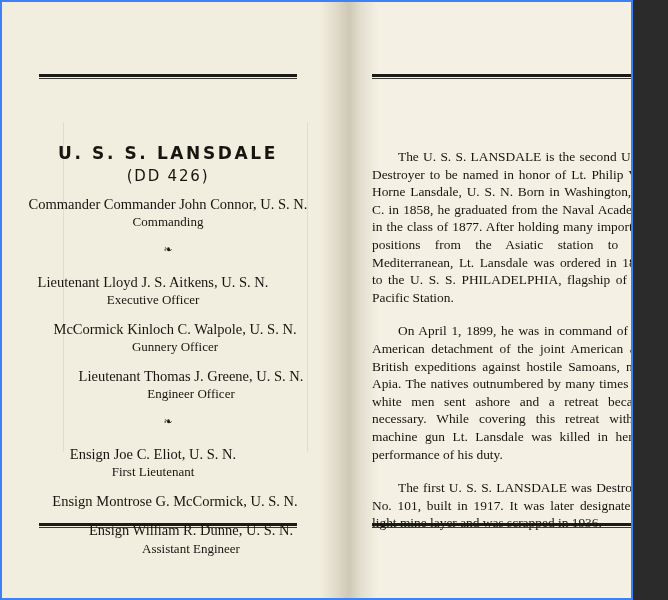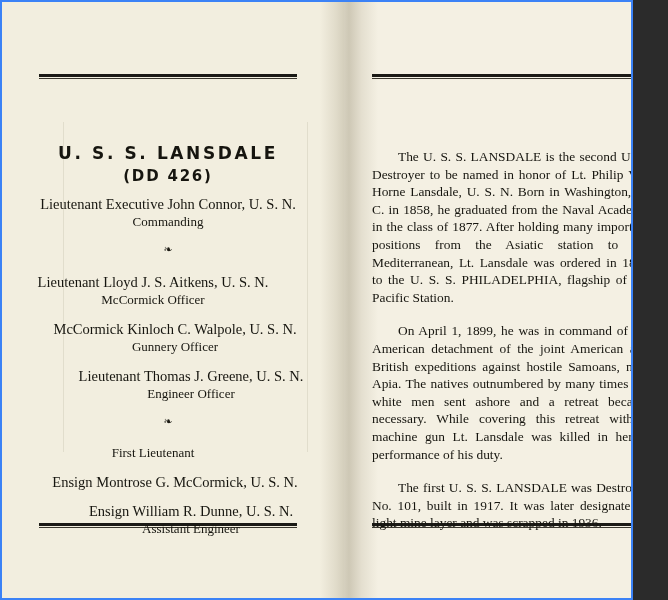--- a/index.html
+++ b/index.html
@@ -103,21 +103,21 @@
     font-size: 17px;
     font-weight: 700;
     letter-spacing: 2.6px;
     color: #16150f;
     line-height: 1.1;
   }
   .ship-hull {
     text-align: center;
     font-family: "DejaVu Sans", sans-serif;
     font-size: 15px;
-    font-weight: 700;
+    font-weight: 400;
     letter-spacing: 1.8px;
     color: #16150f;
     margin-top: 5px;
     line-height: 1.1;
   }
 
   .officer {
     margin-top: 11px;
   }
   .officer-name {
@@ -194,38 +194,39 @@
     <div class="rule-hairline hair-top"></div>
     <div class="rule rule-bot"></div>
     <div class="rule-hairline hair-bot"></div>
 
     <div class="left-body">
       <div class="ship-title">U. S. S. LANSDALE</div>
       <div class="ship-hull">(DD 426)</div>
 
       <div id="roster">
           <div class="officer ind-0">
-            <div class="officer-name">Lieutenant Executive John Connor, U. S. N.</div>
+            <div class="officer-name">Commander Commander John Connor, U. S. N.</div>
             <div class="officer-role">Commanding</div>
           </div>
           <div class="ornament">❧</div>
           <div class="officer ind-1 group-first">
             <div class="officer-name">Lieutenant Lloyd J. S. Aitkens, U. S. N.</div>
-            <div class="officer-role">McCormick Officer</div>
+            <div class="officer-role">Executive Officer</div>
           </div>
           <div class="officer ind-2">
             <div class="officer-name">McCormick Kinloch C. Walpole, U. S. N.</div>
             <div class="officer-role">Gunnery Officer</div>
           </div>
           <div class="officer ind-3">
             <div class="officer-name">Lieutenant Thomas J. Greene, U. S. N.</div>
             <div class="officer-role">Engineer Officer</div>
           </div>
           <div class="ornament">❧</div>
           <div class="officer ind-1 group-first">
+            <div class="officer-name">Ensign Joe C. Eliot, U. S. N.</div>
             <div class="officer-role">First Lieutenant</div>
           </div>
           <div class="officer ind-2">
             <div class="officer-name">Ensign Montrose G. McCormick, U. S. N.</div>
           </div>
           <div class="officer ind-3">
             <div class="officer-name">Ensign William R. Dunne, U. S. N.</div>
             <div class="officer-role">Assistant Engineer</div>
           </div>
         </div>

